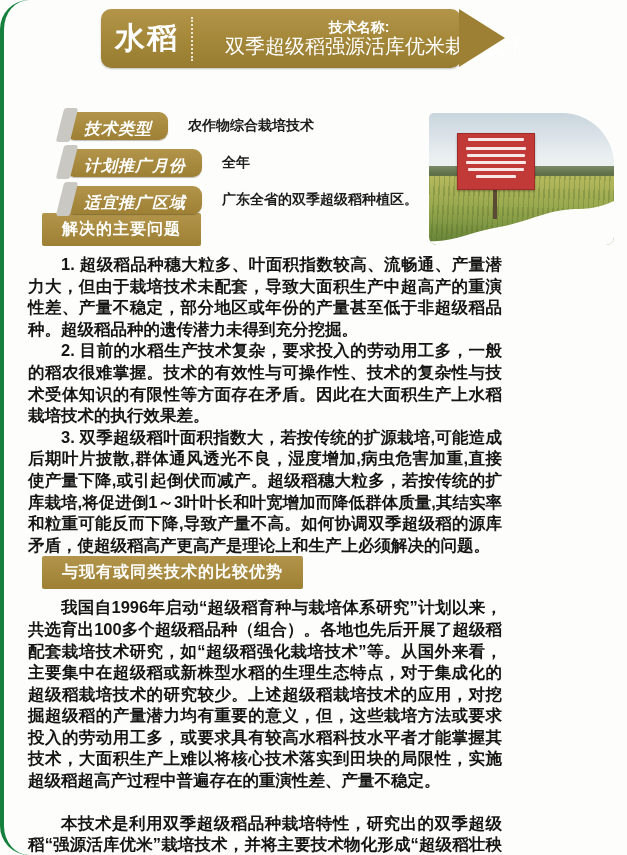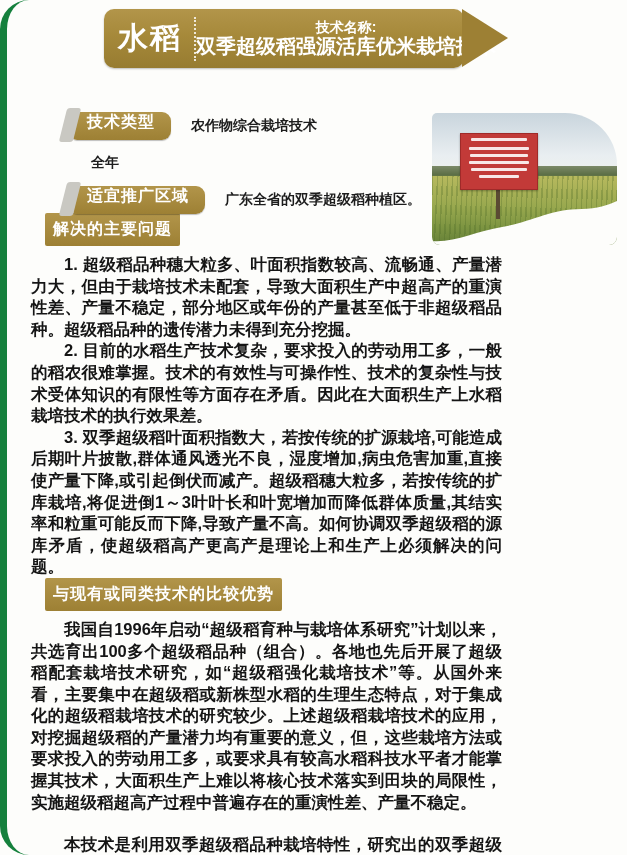--- a/index.html
+++ b/index.html
@@ -5,21 +5,21 @@
   html,body{margin:0;padding:0;}
   body{
     width:627px;height:855px;
     background:#fdfdfb;
     font-family:"Liberation Sans","DejaVu Sans",sans-serif;
     position:relative;
     overflow:hidden;
   }
   .page{
     width:524px;height:855px;
-    border-left:7px solid #15803d;
+    border-left:4px solid #15803d;
     box-sizing:border-box;
     position:relative;
     border-radius:29px;
   }
   
   .banner{
     position:absolute;left:97px;top:9px;
     display:flex;align-items:stretch;height:59px;
   }
   .banner-body{
@@ -41,30 +41,31 @@
   }
   .banner-divider{
     border-left:2px dotted rgba(255,255,255,.8);
     height:44px;align-self:center;
   }
   .banner-title-col{
     flex:1;display:flex;flex-direction:column;align-items:center;justify-content:center;
     color:#fff;line-height:1.15;
   }
   .banner-title-prefix{font-size:14px;font-weight:bold;}
-  .banner-title-main{font-size:20px;font-weight:bold;white-space:nowrap;}
+  .banner-title-main{font-size:20px;font-weight:normal;white-space:nowrap;margin-left:32px;}
   
   .info-area{position:absolute;left:0;top:112px;width:420px;}
   .info-row{display:flex;align-items:center;margin:0 0 9px 64px;height:28px;}
   .pill{
-    position:relative;height:28px;display:flex;align-items:flex-start;
+    position:relative;height:28px;display:flex;align-items:flex-end;
     background:linear-gradient(180deg,#b2954a,#9d8034);
     border-radius:6px 9px 9px 6px;
     padding:0 16px;z-index:1;
     box-shadow:0 1px 1px rgba(0,0,0,.25);
+    font-style:italic;
   }
   .pill-tab{
     position:absolute;left:-8px;top:-4px;width:14px;height:34px;
     background:#c9c8c2;transform:skewX(-14deg);
     border-radius:3px;z-index:-1;
   }
   .pill-label{color:#fff;font-size:16px;font-weight:bold;letter-spacing:1px;white-space:nowrap;}
   .info-value{
     margin-left:20px;color:#1d1d1d;font-size:14px;font-weight:bold;white-space:nowrap;
   }
@@ -106,21 +107,21 @@
     position:absolute;left:64px;top:76px;width:4px;height:30px;
     background:#5a4a33;z-index:2;
   }
   .photo .wave{position:absolute;left:0;bottom:0;width:100%;height:44px;z-index:4;}
   
   .section-heading{
     display:inline-block;
     margin-left:38px;
     background:linear-gradient(180deg,#b2954a,#9d8034);
     color:#fff;font-size:16px;font-weight:bold;
-    padding:6px 8px;letter-spacing:1px;
+    padding:6px 20px;letter-spacing:1px;
     border-radius:2px;
   }
   .heading1{margin-top:213px;}
   .heading2{}
   .para-block{margin:8px 22px 0 24px;}
   .para{
     font-size:16.5px;line-height:21.6px;font-weight:bold;
     color:#151515;text-align:justify;text-indent:2em;
     margin:0;
   }
@@ -148,20 +149,24 @@
   
   <div class="info-area">
     <div class="info-row">
       <div class="pill">
         <span class="pill-tab"></span>
         <span class="pill-label">技术类型</span>
       </div>
       <span class="info-value">农作物综合栽培技术</span>
     </div>
     <div class="info-row">
+      <div class="pill">
+        <span class="pill-tab"></span>
+        <span class="pill-label">计划推广月份</span>
+      </div>
       <span class="info-value">全年</span>
     </div>
     <div class="info-row">
       <div class="pill">
         <span class="pill-tab"></span>
         <span class="pill-label">适宜推广区域</span>
       </div>
       <span class="info-value">广东全省的双季超级稻种植区。</span>
     </div>
   </div>

